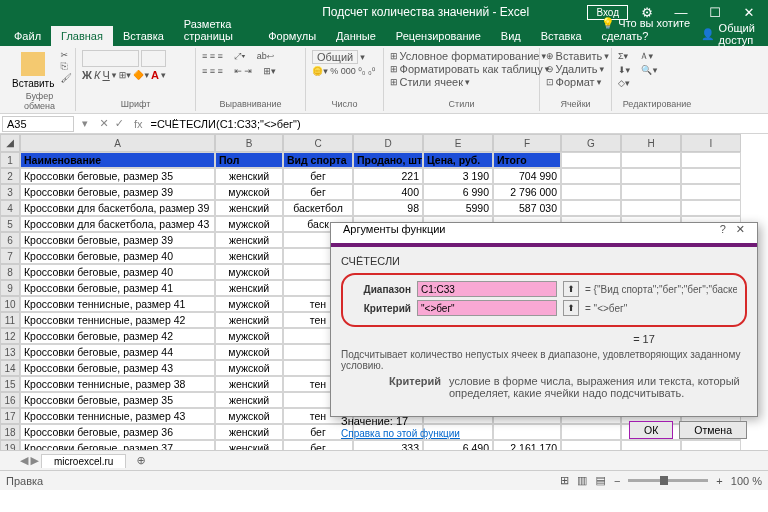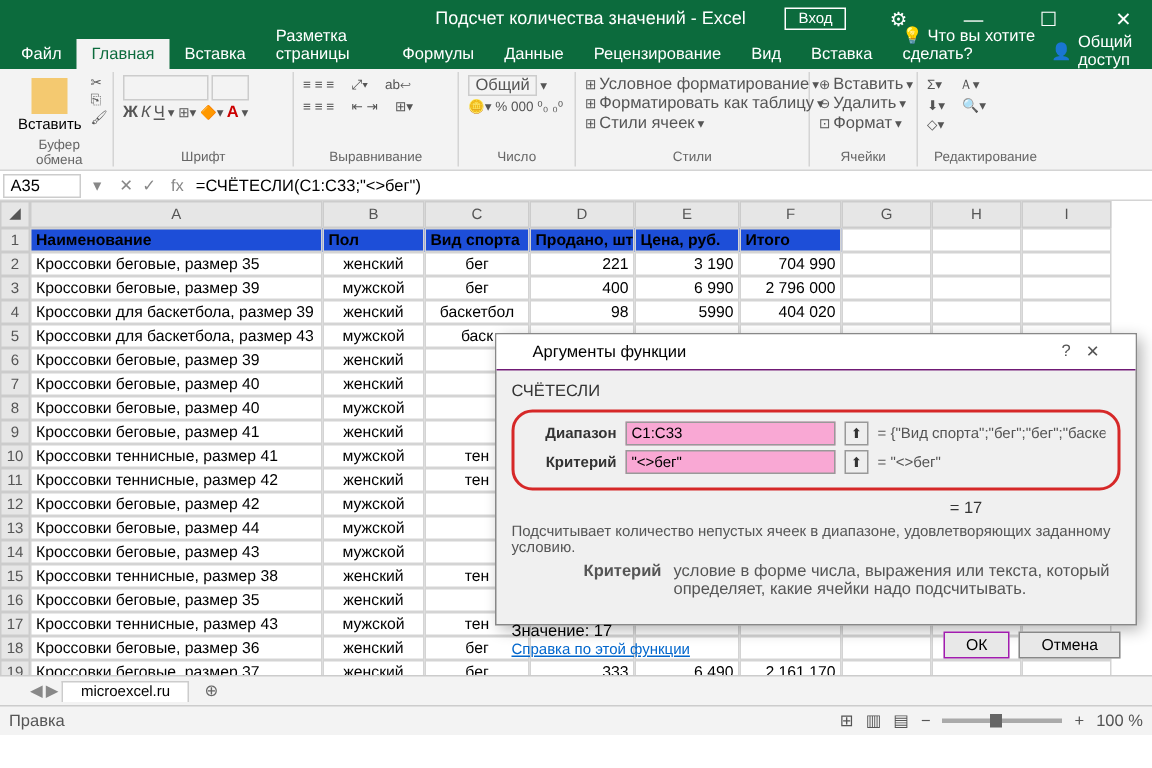--- a/index.html
+++ b/index.html
@@ -1,37 +1,37 @@
 <!DOCTYPE html>
 <html><head>
 <meta charset="utf-8">
 <style>
 *{margin:0;padding:0;box-sizing:border-box;font-family:'Segoe UI',Tahoma,sans-serif;font-size:11px}
 body{background:#fff;width:768px;height:512px;overflow:hidden;position:relative}
 .titlebar{height:24px;background:#0c6b3d;color:#fff;display:flex;align-items:center;padding:0 4px}
 .titlebar .left{width:260px}
 .titlebar .center{flex:1;text-align:center;font-size:12px}
-.titlebar .right{display:flex;gap:20px;align-items:center}
+.titlebar .right{display:flex;gap:4px;align-items:center}
 .login-box{border:1px solid #fff;padding:1px 8px;font-size:10px}
 .win-btn{width:30px;text-align:center;color:#fff;font-size:13px}
 .ribbon-tabs{height:22px;background:#0c6b3d;display:flex;align-items:flex-end;padding-left:4px;color:#fff}
 .rtab{padding:4px 10px;font-size:11px;cursor:pointer}
 .rtab.active{background:#f3f3f3;color:#0c6b3d}
 .share-tab{margin-left:auto;margin-right:8px;display:flex;align-items:center;gap:4px}
 .ribbon{height:68px;background:#f3f3f3;border-bottom:1px solid #d4d4d4;display:flex;padding:2px 4px}
 .rgroup{border-right:1px solid #d4d4d4;padding:2px 6px;display:flex;flex-direction:column;justify-content:space-between;position:relative}
 .rgroup-label{font-size:9px;color:#666;text-align:center;margin-top:auto}
 .rgroup-content{display:flex;gap:4px;align-items:flex-start}
 .big-btn{display:flex;flex-direction:column;align-items:center;gap:2px;padding:2px;cursor:pointer}
 .icon-box{width:18px;height:18px;background:#ddd;display:inline-block}
 .icon-lg{width:24px;height:24px}
 .small-row{display:flex;flex-direction:column;gap:1px}
 .mini{font-size:9px;color:#555;display:flex;align-items:center;gap:2px;white-space:nowrap}
 .name-box{height:20px;display:flex;align-items:center;border-bottom:1px solid #d4d4d4;background:#fff}
-.nb-cell{width:52px;border:1px solid #ccc;padding:1px 4px;margin:1px 2px;font-size:11px}
+.nb-cell{width:72px;border:1px solid #ccc;padding:1px 4px;margin:1px 2px;font-size:11px}
 .nb-icons{display:flex;gap:6px;padding:0 6px;color:#888}
 .fx{color:#888;padding:0 4px}
 .formula{flex:1;padding:0 4px}
 .sheet{display:flex;height:316px;overflow:hidden}
 .rowheads{display:flex;flex-direction:column}
 .rh{height:16px;width:20px;background:#e6e6e6;border:0.5px solid #ccc;font-size:10px;text-align:center;color:#555;line-height:16px}
 .rh.corner{height:18px}
 .grid{flex:1;overflow:hidden}
 .colheads{display:flex;height:18px}
 .ch{background:#e6e6e6;border:0.5px solid #ccc;text-align:center;font-size:10px;color:#555;line-height:18px}
@@ -43,21 +43,21 @@
 .num{text-align:right}
 .ctr{text-align:center}
 .tabs-bar{height:20px;background:#f3f3f3;border-top:1px solid #ccc;display:flex;align-items:center;padding-left:20px;gap:2px}
 .sheet-tab{background:#fff;border:1px solid #ccc;border-bottom:none;padding:1px 12px;font-size:10px}
 .plus-tab{padding:0 8px;color:#666}
 .status{height:20px;background:#f3f3f3;border-top:1px solid #ccc;display:flex;align-items:center;padding:0 6px;font-size:10px;color:#555}
 .status .right{margin-left:auto;display:flex;align-items:center;gap:8px}
 .zoom-slider{width:80px;height:3px;background:#aaa;position:relative}
 .zoom-slider::after{content:'';position:absolute;left:40%;top:-3px;width:8px;height:9px;background:#666}
 .dialog{position:absolute;left:330px;top:222px;width:428px;height:195px;background:#f0f0f0;border:1px solid #888;box-shadow:3px 3px 10px rgba(0,0,0,0.3);z-index:100}
-.dlg-title{height:24px;background:#fff;display:flex;align-items:center;padding:0 24px;border-bottom:1px solid #701a75}
+.dlg-title{height:24px;background:#fff;display:flex;padding:0 12px;border-bottom:4px solid #701a75}
 .dlg-title .t{flex:1;font-size:11px}
 .dlg-title .btns{display:flex;gap:10px;font-size:12px;color:#555}
 .dlg-body{padding:8px 10px;font-size:10.5px;color:#333}
 .fn-name{font-weight:normal;margin-bottom:6px}
 .args-box{border:2px solid #d62828;border-radius:14px;padding:6px 8px;margin-bottom:6px}
 .arg-row{display:flex;align-items:center;gap:6px;margin-bottom:3px}
 .arg-label{width:60px;text-align:right;font-weight:bold;font-size:10px}
 .arg-input{flex:0 0 140px;border:1px solid #999;background:#f9a8d4;padding:1px 3px;font-size:10px;height:16px}
 .arg-btn{width:16px;height:16px;border:1px solid #999;background:#eee;font-size:9px;text-align:center;line-height:14px}
 .arg-result{font-size:10px;color:#555;flex:1;overflow:hidden;white-space:nowrap}
@@ -245,21 +245,21 @@
           <div class="cell c-g"></div>
           <div class="cell c-h"></div>
           <div class="cell c-i"></div>
         </div>
         <div class="row">
           <div class="cell c-a">Кроссовки для баскетбола, размер 39</div>
           <div class="cell c-b ctr">женский</div>
           <div class="cell c-c ctr">баскетбол</div>
           <div class="cell c-d num">98</div>
           <div class="cell c-e num">5990</div>
-          <div class="cell c-f num">404 020</div>
+          <div class="cell c-f num">587 030</div>
           <div class="cell c-g"></div>
           <div class="cell c-h"></div>
           <div class="cell c-i"></div>
         </div>
         <div class="row">
           <div class="cell c-a">Кроссовки для баскетбола, размер 43</div>
           <div class="cell c-b ctr">мужской</div>
           <div class="cell c-c ctr">баск</div>
           <div class="cell c-d num"></div>
           <div class="cell c-e num"></div>

